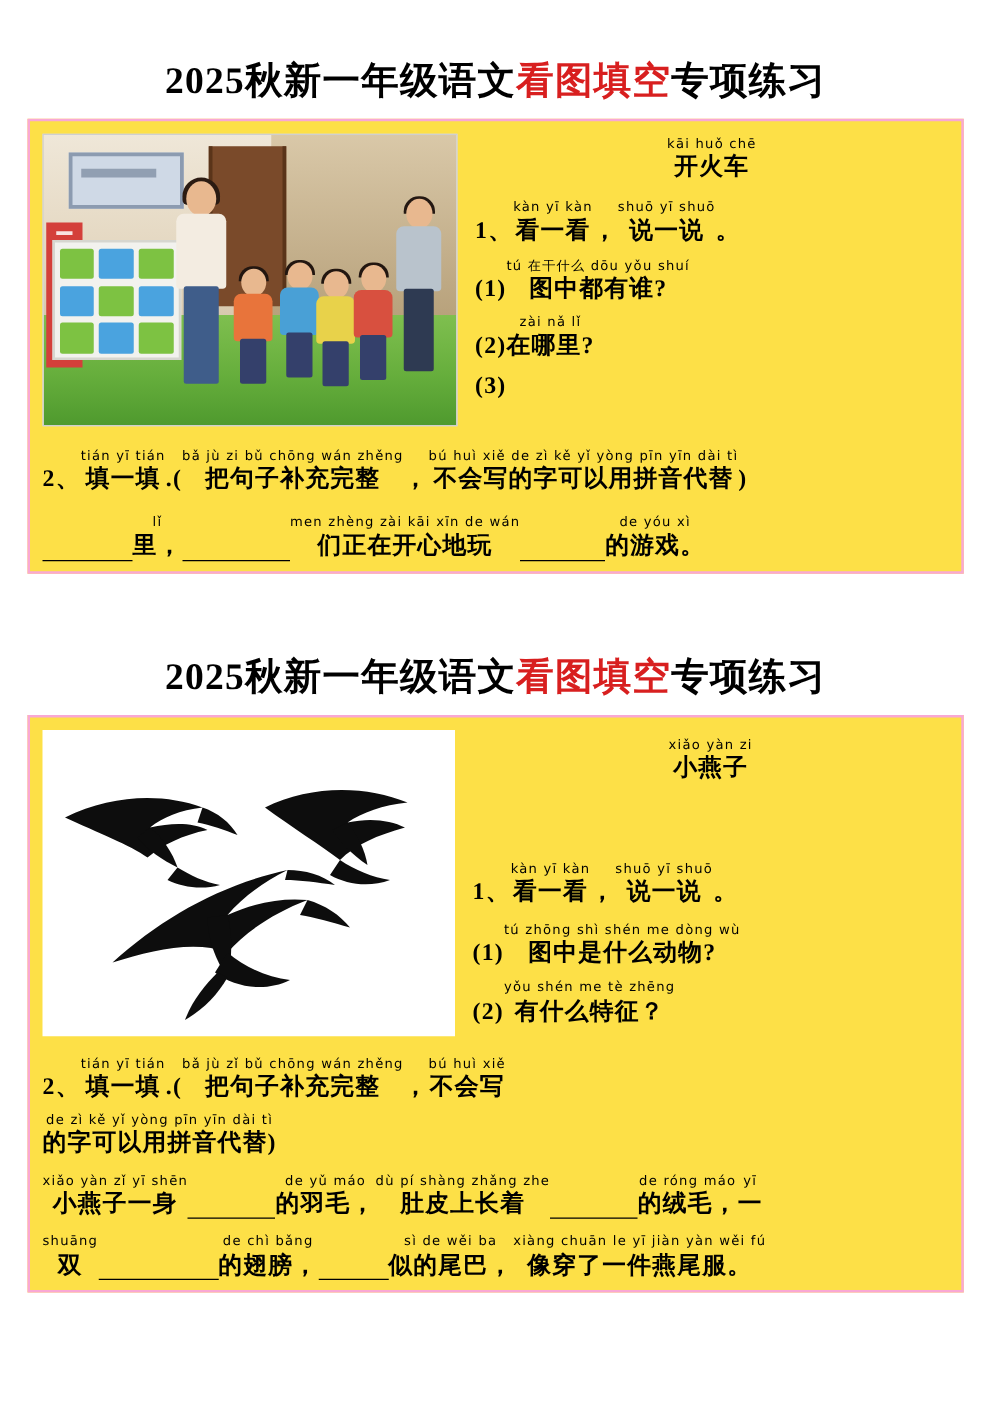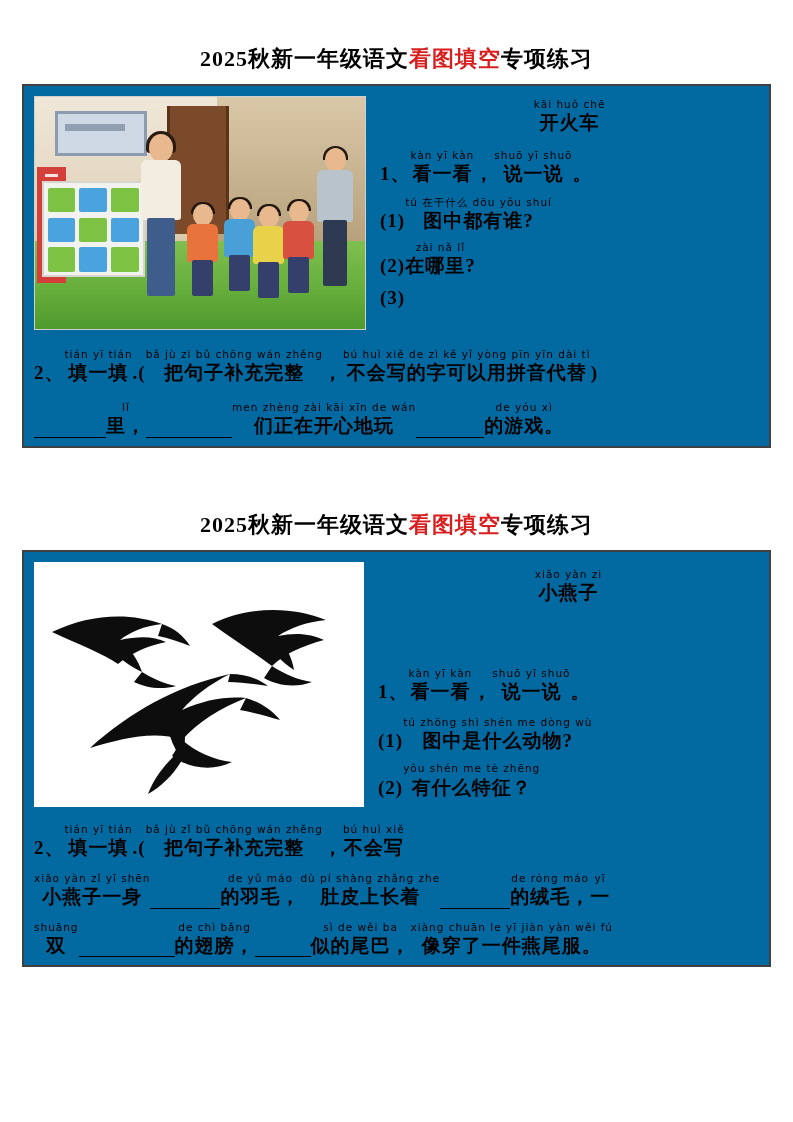--- a/index.html
+++ b/index.html
@@ -24,35 +24,35 @@
   }
 
   
   .worksheet {
     position: relative;
   }
   .ws-title {
     text-align: center;
     font-family: "Liberation Serif", "DejaVu Serif", serif;
     font-weight: bold;
-    font-size: 22px;
+    font-size: 30px;
     letter-spacing: 1px;
     white-space: nowrap;
     margin: 0;
     padding: 0;
   }
   .ws-title .hl {
     color: #d81f1f;
   }
   .ws-box {
-    border: 2px solid #404040;
+    border: 2px solid #f9a8d4;
     box-sizing: border-box;
     margin: 10px 22px 0 22px;
     padding: 10px 10px 8px 10px;
-    background: #0369a1;
+    background: #fde047;
   }
 
   .top-row {
     display: flex;
     align-items: flex-start;
   }
   .img-col {
     flex: 0 0 auto;
   }
   .q-col {
@@ -376,20 +376,23 @@
           <div class="line" style="margin-top:10px;">
             <span class="plain">(2)</span><span class="ph"><span class="py">yǒu shén me tè zhēng</span><span class="hz">有什么特征？</span></span>
           </div>
         </div>
       </div>
 
       <div class="line" style="margin-top:16px;">
         <span class="plain">2、</span><span class="ph"><span class="py">tián yī tián</span><span class="hz">填一填</span></span><span class="plain">.(</span><span class="ph"><span class="py">bǎ jù zǐ bǔ chōng wán zhěng</span><span class="hz">把句子补充完整</span></span><span class="plain">，</span><span class="ph"><span class="py">bú huì xiě</span><span class="hz">不会写</span></span>
       </div>
 
+      <div class="line" style="margin-top:8px;">
+        <span class="ph"><span class="py">de zì kě yǐ yòng pīn yīn dài tì</span><span class="hz">的字可以用拼音代替)</span></span>
+      </div>
 
       <div class="line" style="margin-top:12px;">
         <span class="ph"><span class="py">xiǎo yàn zǐ yī shēn</span><span class="hz">小燕子一身</span></span><span class="blank" style="width:70px;"></span><span class="ph"><span class="py">de yǔ máo</span><span class="hz">的羽毛，</span></span><span class="ph"><span class="py">dù pí shàng zhǎng zhe</span><span class="hz">肚皮上长着</span></span><span class="blank" style="width:70px;"></span><span class="ph"><span class="py">de róng máo</span><span class="hz">的绒毛，</span></span><span class="ph"><span class="py">yī</span><span class="hz">一</span></span>
       </div>
 
       <div class="line" style="margin-top:12px;">
         <span class="ph"><span class="py">shuāng</span><span class="hz">双</span></span><span class="blank" style="width:96px;"></span><span class="ph"><span class="py">de chì bǎng</span><span class="hz">的翅膀，</span></span><span class="blank" style="width:56px;"></span><span class="ph"><span class="py">sì de wěi ba</span><span class="hz">似的尾巴，</span></span><span class="ph"><span class="py">xiàng chuān le yī jiàn yàn wěi fú</span><span class="hz">像穿了一件燕尾服。</span></span>
       </div>
     </div>
   </div>

